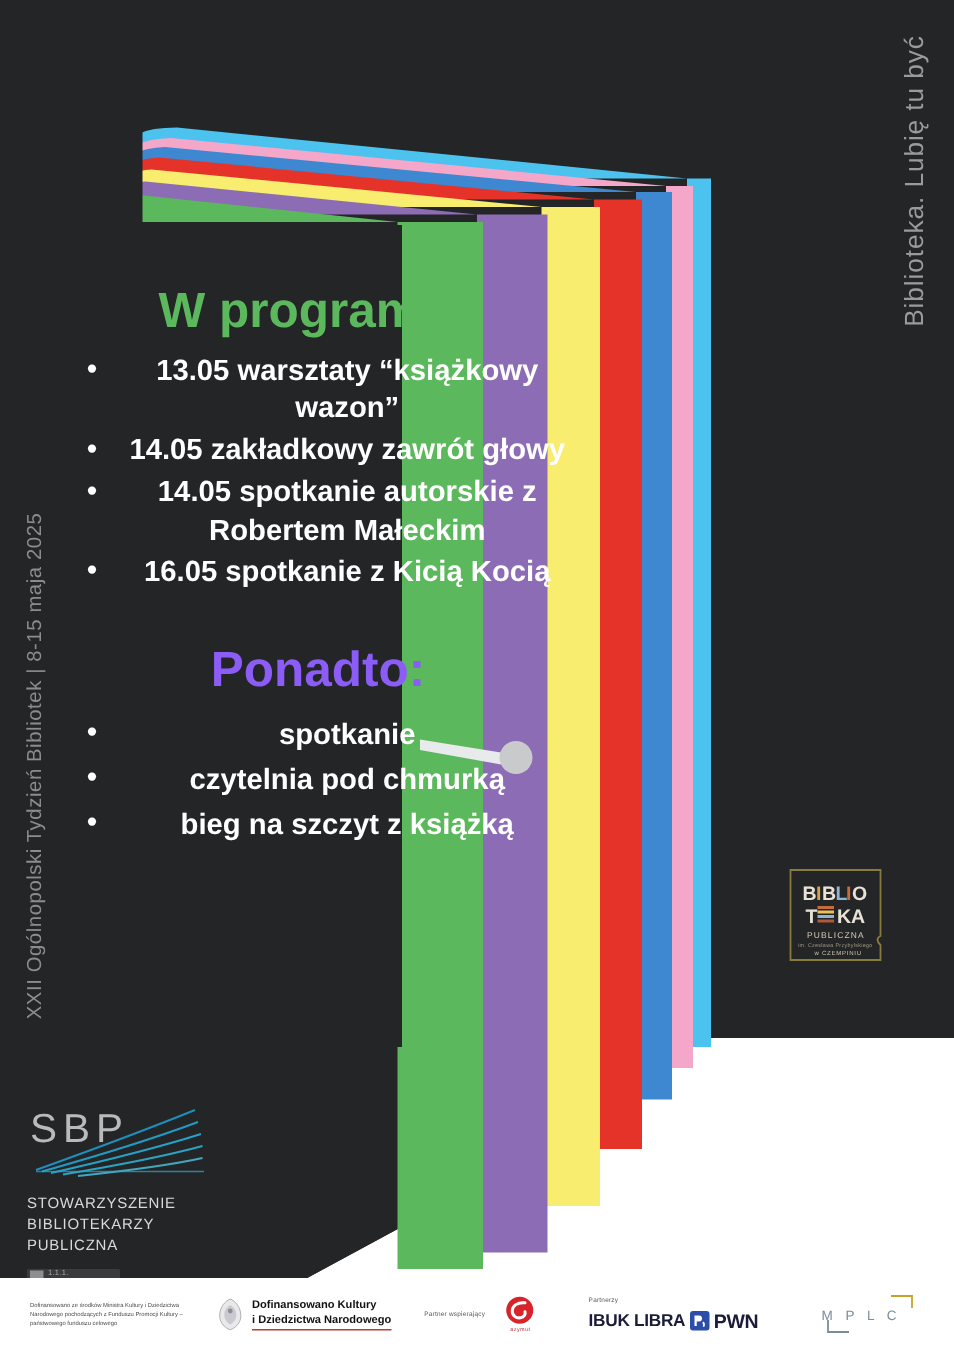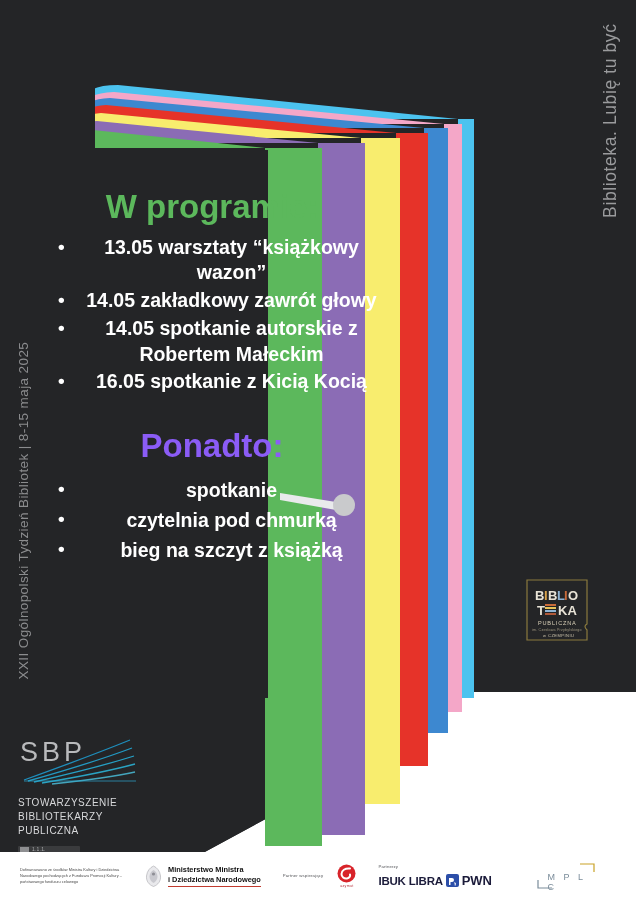--- a/index.html
+++ b/index.html
@@ -215,21 +215,21 @@
   .f-kicker {
     font-size: 4.3px;
     color: #55565a;
     letter-spacing: 0.15px;
     margin-bottom: 2px;
     white-space: nowrap;
   }
   #azymut-wrap { display: flex; flex-direction: column; align-items: center; margin-left: 14px; }
   #azymut-name { font-size: 3.6px; color: #b5313a; margin-top: 1px; letter-spacing: 0.3px; }
 
-  #f-partner { margin-left: 22px; display: flex; flex-direction: column; }
+  #f-partner { margin-left: 36px; display: flex; flex-direction: column; }
   #ibuk-row {
     display: flex;
     align-items: center;
     gap: 3px;
     margin-top: 2px;
   }
   #ibuk-text { font-size: 11.5px; font-weight: bold; color: #1b1b3a; letter-spacing: -0.2px; }
   #pwn-badge {
     width: 13px; height: 13px;
     background: #2c4ea8;
@@ -239,21 +239,21 @@
   #pwn-text { font-size: 13px; font-weight: bold; color: #1b1b3a; letter-spacing: -0.2px; }
 
   #f-mplc {
     margin-left: 42px;
     position: relative;
     width: 64px;
     height: 26px;
   }
   #mplc-text {
     position: absolute;
-    left: 14px; top: 9px;
+    left: 0; top: 9px;
     font-size: 9px;
     letter-spacing: 3px;
     color: #7a8c9a;
   }
 </style>
 </head>
 <body>
 
 <div id="poster">
 
@@ -349,21 +349,21 @@
 
     <div class="footer-block" id="f-funding">Dofinansowano ze środków Ministra Kultury i Dziedzictwa Narodowego pochodzących z Funduszu Promocji Kultury – państwowego funduszu celowego</div>
 
     <div class="footer-block" id="f-ministry">
       <svg width="19" height="23" viewBox="0 0 19 23">
         <path d="M 9.5 1 C 13 2.5 16 6 16.5 11 C 17 16 14 20 9.5 21.5 C 5 20 2 16 2.5 11 C 3 6 6 2.5 9.5 1 Z" fill="#e9e9ec" stroke="#9a9aa0" stroke-width="0.5"></path>
         <path d="M 9.5 5 C 11.5 6 13.5 8.5 13.5 11.5 C 13.5 14.5 11.5 17 9.5 18 C 7.5 17 5.5 14.5 5.5 11.5 C 5.5 8.5 7.5 6 9.5 5 Z" fill="#c9c9cf"></path>
         <circle cx="9.5" cy="9" r="1.6" fill="#8e8e95"></circle>
       </svg>
       <div id="f-ministry-text">
-        <div>Ministerstwo Ministra</div>
+        <div>Dofinansowano Kultury</div>
         <div>i Dziedzictwa Narodowego</div>
       </div>
     </div>
 
     <div class="footer-block" id="f-support">
       <div class="f-kicker">Partner wspierający</div>
     </div>
 
     <div id="azymut-wrap">
       <svg width="19" height="19" viewBox="0 0 19 19">

